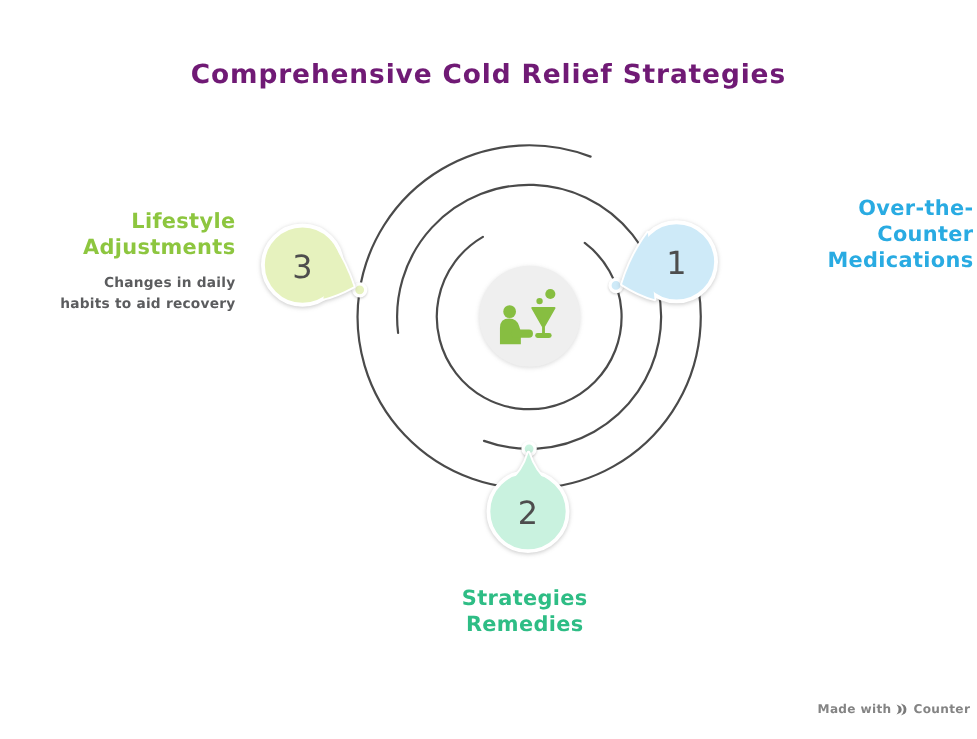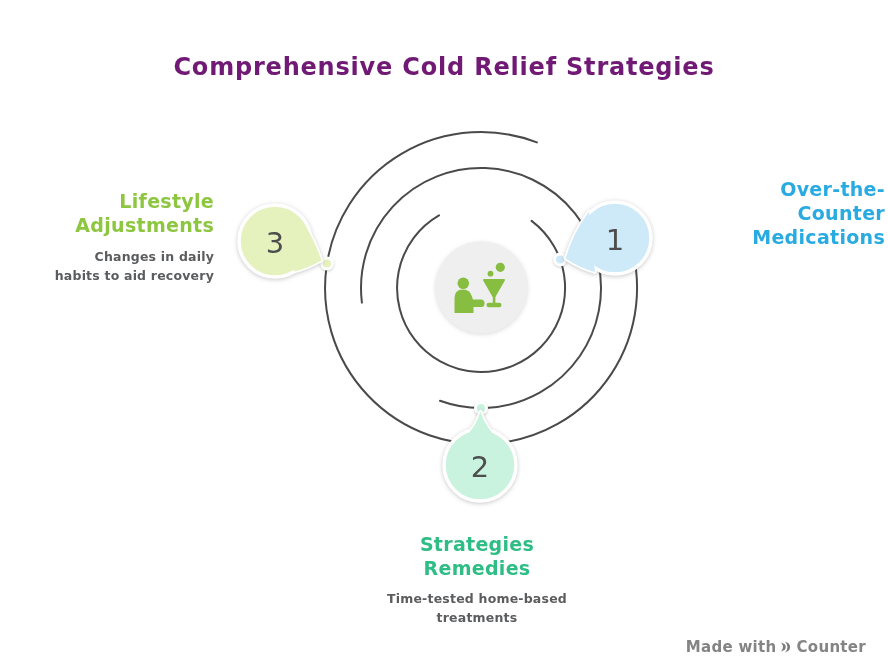--- a/index.html
+++ b/index.html
@@ -30,22 +30,22 @@
   .blk-right{text-align:right;right:674px;width:230px;}
   .blk-left{left:675px;width:210px;text-align:right;}
   .blk-center{left:367px;width:220px;text-align:center;}
   .lbl-1{top:177px;}
   .dsc-1{top:259px;}
   .lbl-2{top:532px;}
   .dsc-2{top:589px;}
   .lbl-3{top:189px;}
   .dsc-3{top:247px;}
   .watermark{
-    position:absolute;top:638px;right:22px;display:flex;align-items:center;gap:4px;
-    font-size:15px;font-weight:bold;color:#848484;letter-spacing:0.3px;
+    position:absolute;top:638px;right:6px;display:flex;align-items:center;gap:4px;
+    font-size:11px;font-weight:bold;color:#848484;letter-spacing:0.3px;
   }
   .pen{display:block;}
 </style>
 </head>
 <body>
 
 <div class="stage">
 
   <div class="title">Comprehensive Cold Relief Strategies</div>
 
@@ -96,22 +96,20 @@
       </g>
     </g>
   </svg>
 
   <div class="label-block node-label accent-1 blk-left lbl-1">Over-the-
 Counter
 Medications</div>
 
   <div class="label-block node-label accent-2 blk-center lbl-2">Strategies
 Remedies</div>
-  <div class="label-block node-desc blk-center dsc-2">Time-tested home-based
-treatments</div>
 
   <div class="label-block node-label accent-3 blk-right lbl-3">Lifestyle
 Adjustments</div>
   <div class="label-block node-desc blk-right dsc-3">Changes in daily
 habits to aid recovery</div>
 
   <div class="watermark">
     <span>Made with</span>
     <svg class="pen" width="12" height="12" viewBox="0 0 12 12" fill="#7a7a7a">
       <path d="M1 1.5 Q5 6 1 10.5 L4.5 9 Q7 6 4.5 3 Z"></path>

